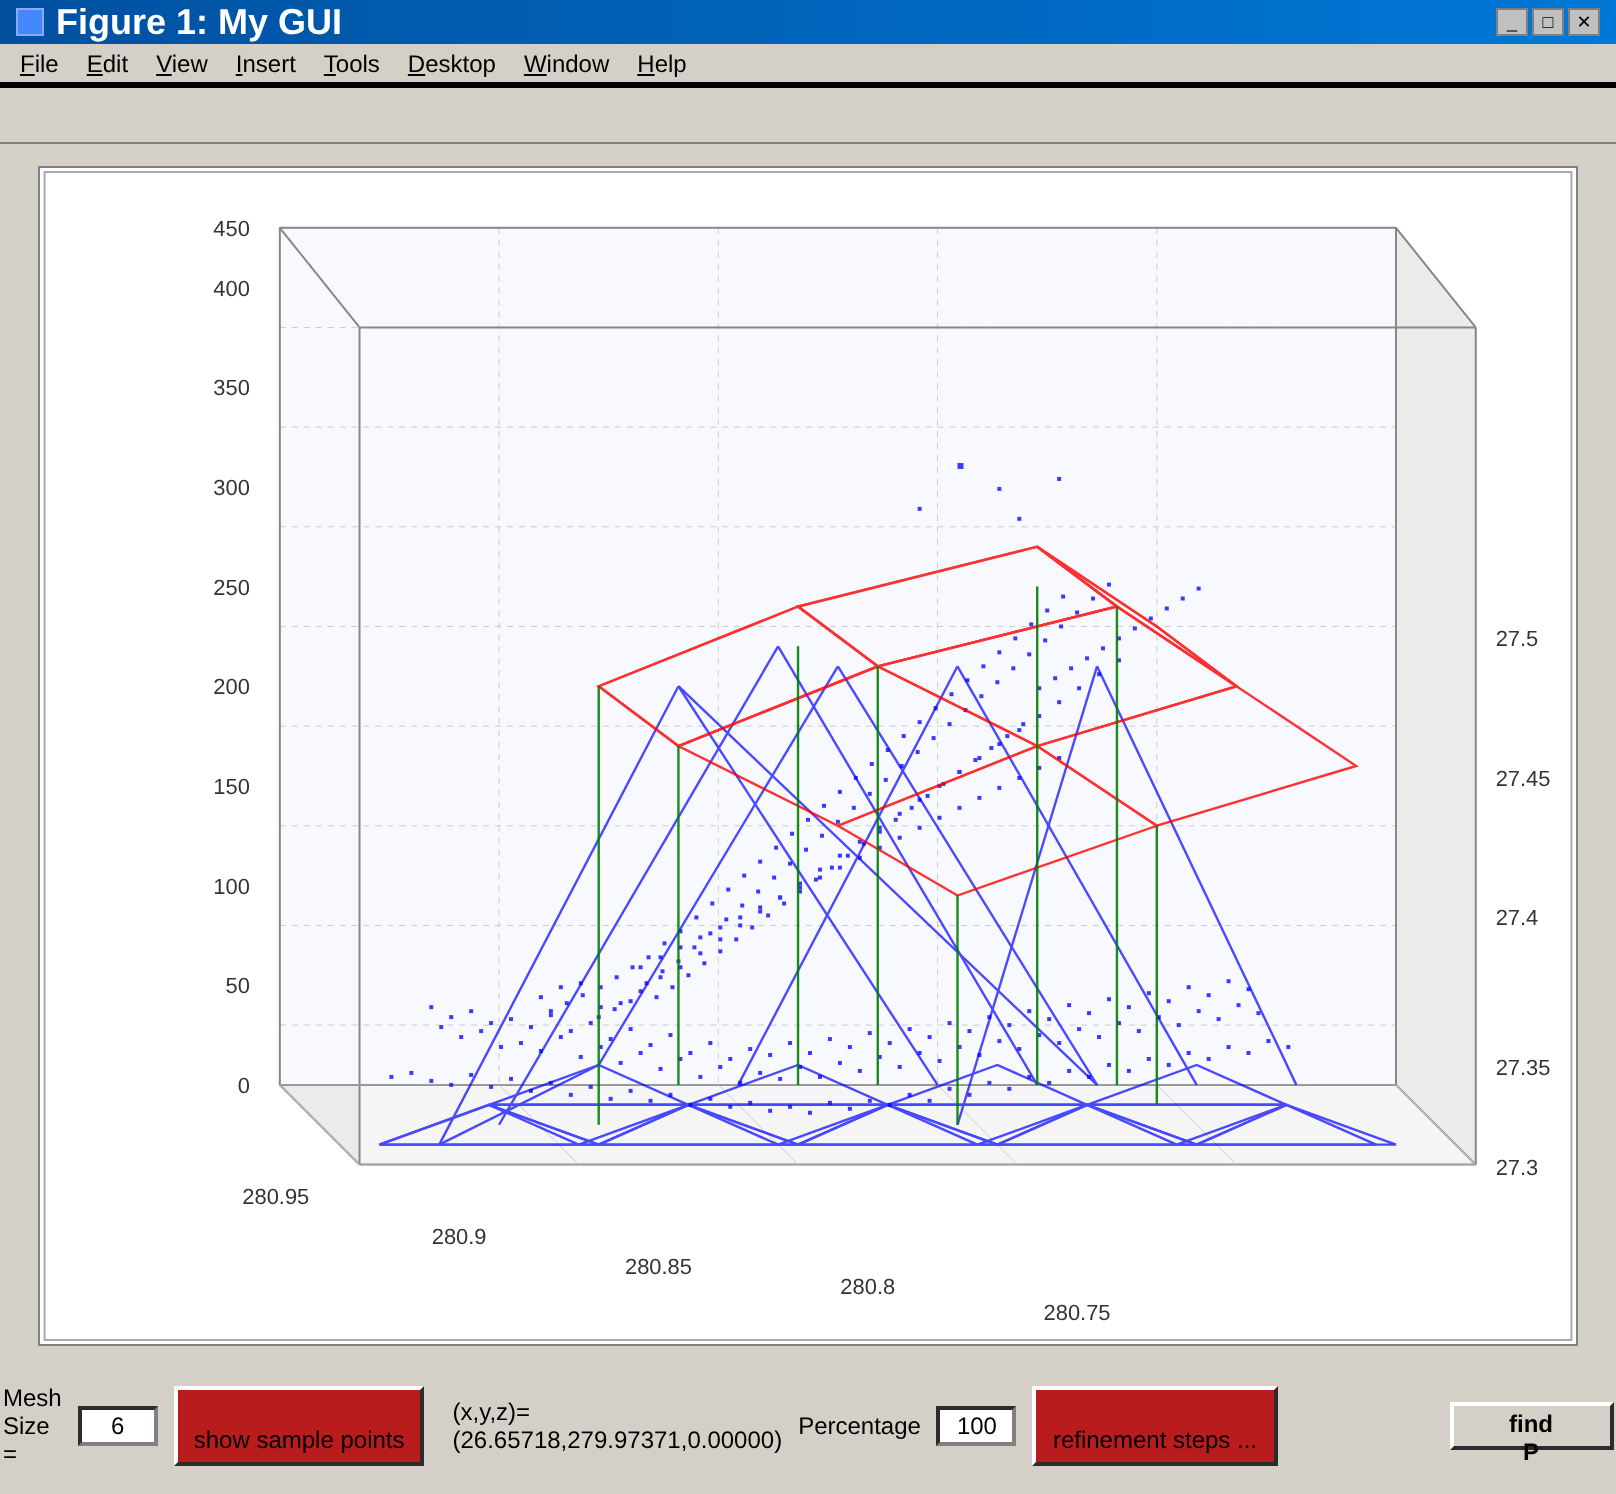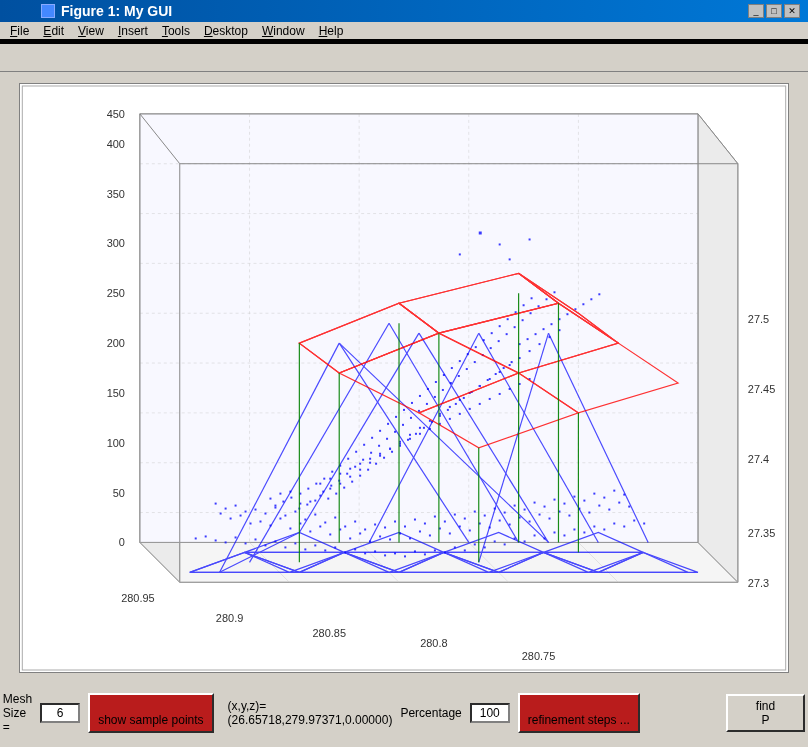--- a/index.html
+++ b/index.html
@@ -19,23 +19,22 @@
       padding: 4px 8px;
       display: flex;
       align-items: center;
       justify-content: space-between;
       height: 22px;
     }
     .title-bar-left {
       display: flex;
       align-items: center;
       gap: 6px;
-      font-size: 14px;
+      font-size: 18px;
       font-weight: bold;
-      margin-left: 33px;
     }
     .title-bar-icon {
       width: 14px;
       height: 14px;
       background: #4488ff;
       border: 1px solid #88aaff;
       display: inline-block;
     }
     .title-bar-controls {
       display: flex;
@@ -50,21 +49,21 @@
       align-items: center;
       justify-content: center;
       font-size: 9px;
       cursor: pointer;
       color: black;
     }
 
     
     .menu-bar {
       background: #d4d0c8;
-      border-bottom: 5px solid #000000;
+      border-bottom: 3px solid #000000;
       display: flex;
       align-items: center;
       padding: 2px 4px;
       height: 22px;
       gap: 2px;
     }
     .menu-item {
       padding: 2px 6px;
       cursor: pointer;
       font-size: 12px;
@@ -159,28 +158,29 @@
       white-space: nowrap;
     }
 
     .coords-text {
       font-size: 12px;
       color: black;
       margin-left: 6px;
     }
 
     .find-btn {
-      height: 38px;
+      height: 24px;
       padding: 2px 28px;
       background: #d4d0c8;
       border: 2px outset #ffffff;
       border-right-color: #808080;
       border-bottom-color: #808080;
       font-size: 12px;
       cursor: pointer;
+      font-weight: bold;
     }
   </style>
 </head>
 <body>
 
 <div class="title-bar">
   <div class="title-bar-left">
     <span class="title-bar-icon"></span>
     <span>Figure 1: My GUI</span>
   </div>

